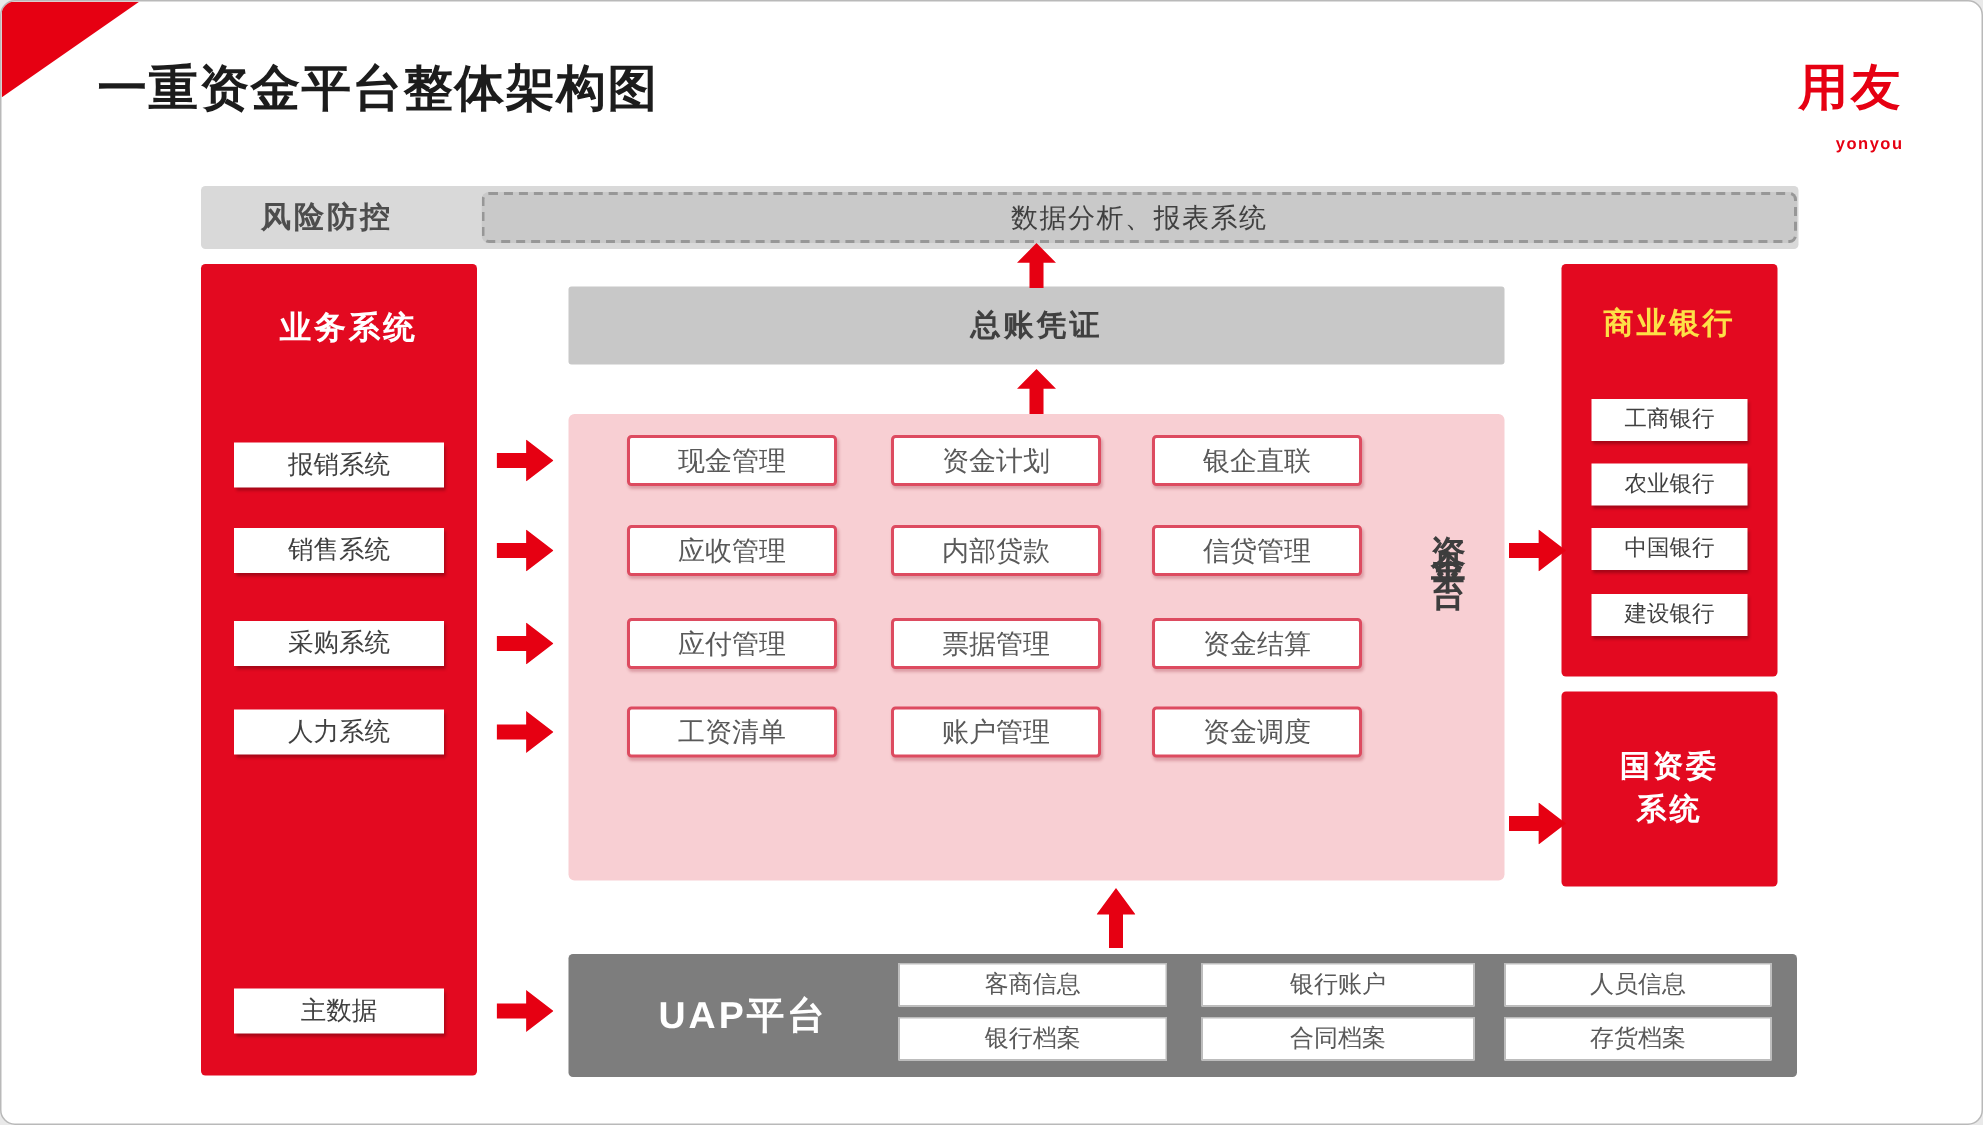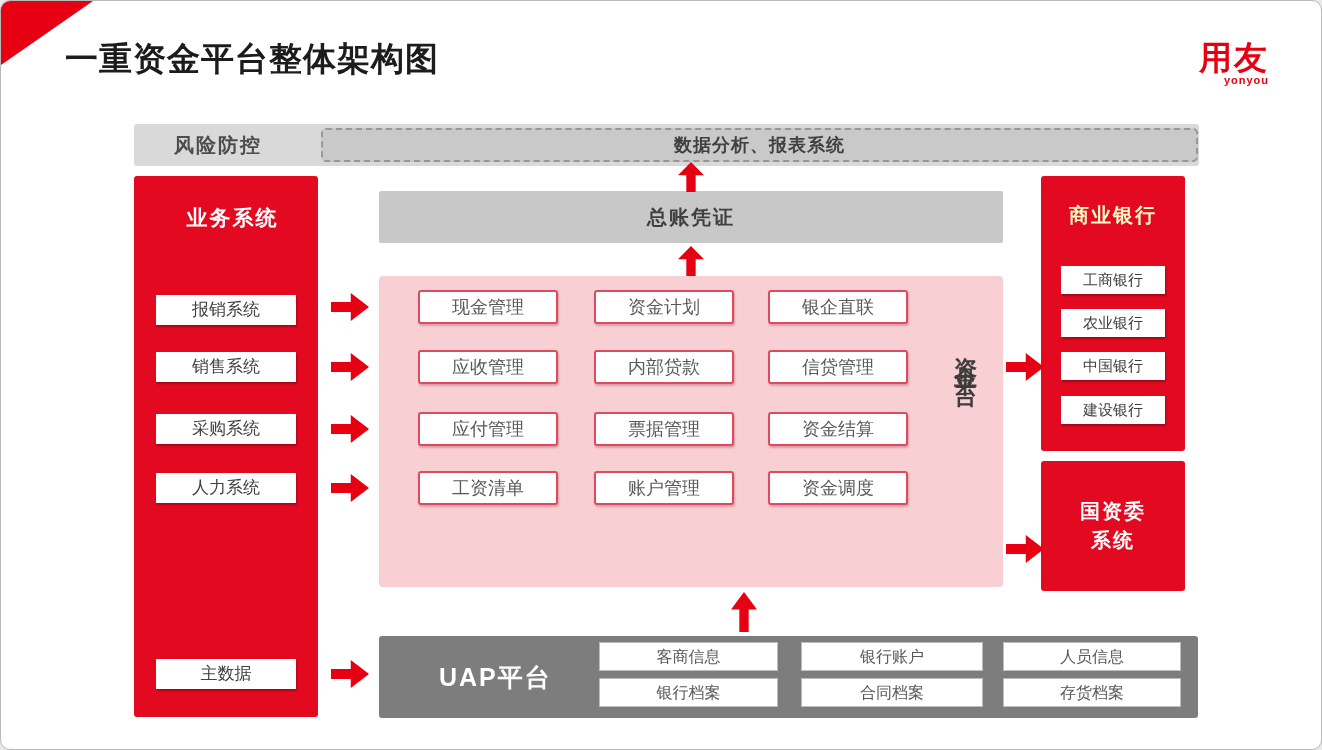--- a/index.html
+++ b/index.html
@@ -22,36 +22,36 @@
   }
 
   
   .title {
     left: 64px; top: 36px;
     font-size: 33px; font-weight: bold; color: #1c1c1c;
     letter-spacing: 1px;
   }
   .logo { left: 1198px; top: 40px; width: 70px; text-align: right; color: #e60012; }
   .logo .brand { font-size: 33px; font-weight: bold; letter-spacing: 2px; line-height: 1; }
-  .logo .sub { font-size: 11px; font-weight: bold; letter-spacing: 1px; margin-top: 0; }
+  .logo .sub { font-size: 11px; font-weight: bold; letter-spacing: 1px; margin-top: 16px; }
 
   
   .risk-bar {
     left: 133px; top: 123px; width: 1065px; height: 42px;
     background: #d9d9d9; border-radius: 3px;
   }
   .risk-label {
     left: 40px; top: 0; height: 42px; line-height: 42px;
     font-size: 20px; font-weight: bold; color: #4d4d4d; letter-spacing: 2px;
   }
   .report-box {
     left: 187px; top: 4px; width: 877px; height: 34px;
     background: #c9c9c9; border: 2px dashed #979797; border-radius: 5px;
     text-align: center; line-height: 30px;
-    font-size: 18px; font-weight: bold; color: #404040; letter-spacing: 1px;
+    font-size: 18px; font-weight: normal; color: #404040; letter-spacing: 1px;
   }
 
   
   .biz-col {
     left: 133px; top: 175px; width: 184px; height: 541px;
     background: #e30920; border-radius: 3px;
   }
   .biz-title {
     left: 0; top: 28px; width: 100%;
     text-align: center; font-size: 21px; font-weight: bold; color: #fff; letter-spacing: 2px; padding-left: 13px;
@@ -96,21 +96,21 @@
     font-size: 23px; font-weight: bold; color: #3d3d3d; letter-spacing: 9px;
   }
 
   
   .banks {
     left: 1040px; top: 175px; width: 144px; height: 275px;
     background: #e30920; border-radius: 3px;
   }
   .banks-title {
     left: 0; top: 26px; width: 100%;
-    text-align: center; font-size: 20px; font-weight: bold; color: #fef9c3; letter-spacing: 2px;
+    text-align: center; font-size: 20px; font-weight: bold; color: #fde047; letter-spacing: 2px;
   }
   .bank-item {
     left: 20px; width: 104px; height: 28px;
     background: #fff; box-shadow: 1px 2px 2px rgba(0,0,0,0.28);
     text-align: center; line-height: 28px;
     font-size: 15px; color: #404040;
   }
 
   
   .sasac {

